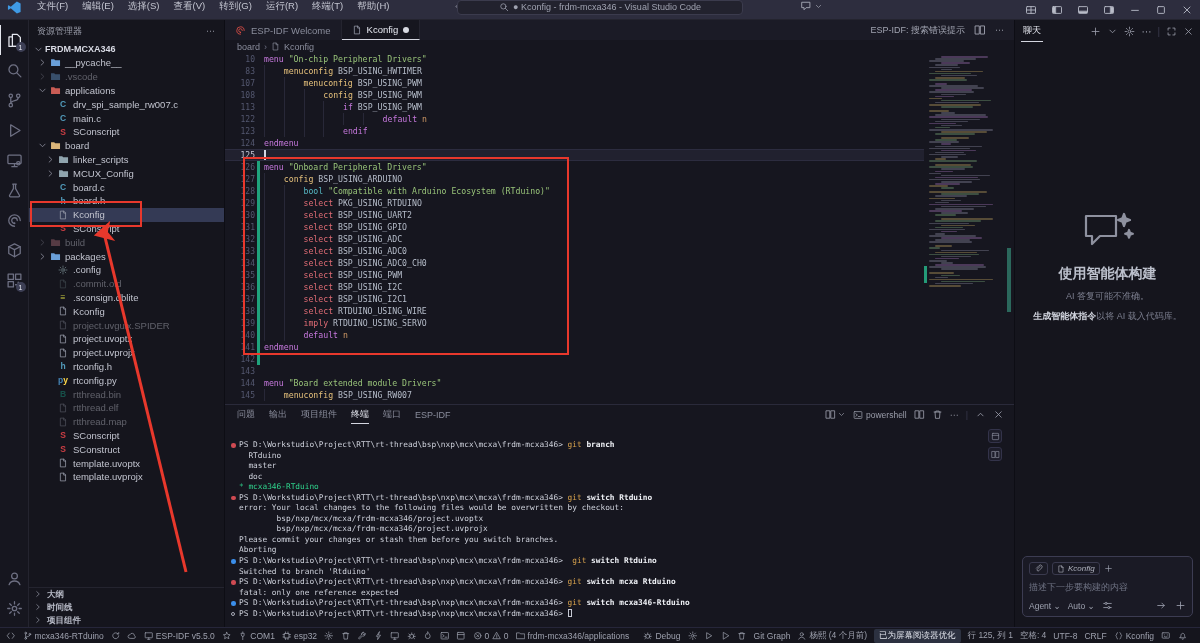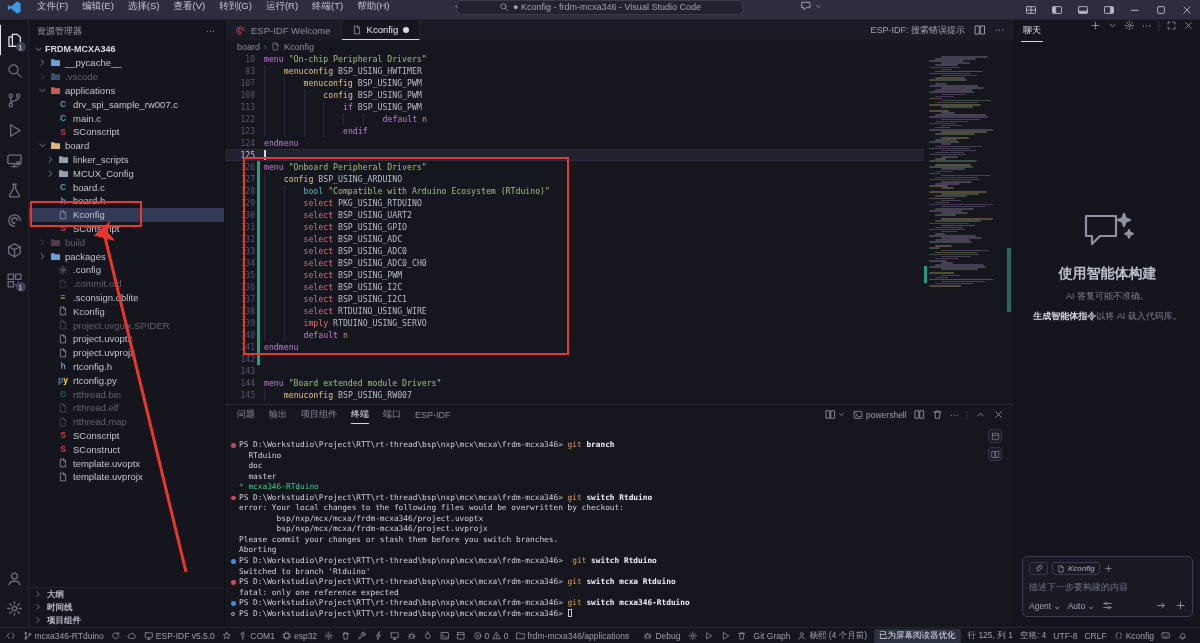--- a/index.html
+++ b/index.html
@@ -80,21 +80,21 @@
   .trow{height:10.55px;position:relative;padding-left:10px;font:7.8px/10.55px "DejaVu Sans Mono",monospace;white-space:pre;color:#cdd0da}
   .tdot{position:absolute;left:2px;top:3px;width:4.5px;height:4.5px;border-radius:50%}
   .tdot.red{background:#cf4a52}.tdot.blue{background:#3b8eea}
   .tdot.hollow{background:transparent;border:1px solid #a9acb8;width:4px;height:4px}
   .sg-g{color:#d7a24d}.sg-b{color:#eef0f5;font-weight:bold}.sg-grn{color:#2fd48d}
   .tcaret{display:inline-block;width:4.5px;height:8px;border:1px solid #c6c9d4;vertical-align:-1px}
   .term-float{position:absolute;right:12px;width:14px;height:14px;border:1px solid #33334a;border-radius:3px;background:#1d1d2a;color:#8a8d9c;display:flex;align-items:center;justify-content:center}
 
   
   #chat{width:186px;border-left:1px solid #0d0d14;background:#15151d;display:flex;flex-direction:column}
-  #chat-head{height:22px;display:flex;align-items:flex-start;padding:0 6px;flex:0 0 22px}
+  #chat-head{height:22px;display:flex;align-items:center;padding:0 6px;flex:0 0 22px}
   #chat-tab{font-size:9px;color:#e4e6ee;border-bottom:1px solid #d4d6e0;height:22px;display:flex;align-items:center;padding:0 2px}
   #chat-head-actions{margin-left:auto;display:flex;gap:6px;align-items:center;color:#9a9daa}
   #chat-body{flex:1;display:flex;flex-direction:column;align-items:center;justify-content:center;text-align:center;padding:0 10px;gap:7px;margin-top:-60px}
   #chat-icon{color:#8e919f;margin-bottom:4px}
   #chat-title{font-size:14px;font-weight:bold;color:#bcc0cc}
   #chat-note{font-size:9px;color:#7b7e8e}
   #chat-link-line{font-size:9px;color:#7b7e8e}
   #chat-link{color:#d2d5df;font-weight:bold}
   #chat-input{margin:6px 7px 10px 7px;border:1px solid #3c3c52;border-radius:5px;background:#1a1a25;padding:5px 6px;display:flex;flex-direction:column;gap:6px}
   .chip-row{display:flex;gap:4px;align-items:center}
@@ -895,22 +895,22 @@
               <span style="display: inline-flex;">
                 <svg width="11" height="11" viewBox="0 0 16 16" fill="none" stroke="currentColor" stroke-width="1.2" stroke-linecap="round" stroke-linejoin="round" style="">
                   <path d="M4 4l8 8M12 4l-8 8"></path>
                 </svg>
               </span>
             </div>
           </div>
         <div id="terminal">
             <div class="trow"><span class="tdot red"></span><span class="sg-p">PS D:\Workstudio\Project\RTT\rt-thread\bsp\nxp\mcx\mcxa\frdm-mcxa346&gt; </span><span class="sg-g">git</span><span class="sg-b"> branch</span></div>
             <div class="trow"><span class="sg-p">  RTduino</span></div>
+            <div class="trow"><span class="sg-p">  master</span></div>
             <div class="trow"><span class="sg-p">  doc</span></div>
-            <div class="trow"><span class="sg-p">  master</span></div>
             <div class="trow"><span class="sg-grn">* mcxa346-RTduino</span></div>
             <div class="trow"><span class="tdot red"></span><span class="sg-p">PS D:\Workstudio\Project\RTT\rt-thread\bsp\nxp\mcx\mcxa\frdm-mcxa346&gt; </span><span class="sg-g">git</span><span class="sg-b"> switch Rtduino</span></div>
             <div class="trow"><span class="sg-p">error: Your local changes to the following files would be overwritten by checkout:</span></div>
             <div class="trow"><span class="sg-p">        bsp/nxp/mcx/mcxa/frdm-mcxa346/project.uvoptx</span></div>
             <div class="trow"><span class="sg-p">        bsp/nxp/mcx/mcxa/frdm-mcxa346/project.uvprojx</span></div>
             <div class="trow"><span class="sg-p">Please commit your changes or stash them before you switch branches.</span></div>
             <div class="trow"><span class="sg-p">Aborting</span></div>
             <div class="trow"><span class="tdot blue"></span><span class="sg-p">PS D:\Workstudio\Project\RTT\rt-thread\bsp\nxp\mcx\mcxa\frdm-mcxa346&gt;  </span><span class="sg-g">git</span><span class="sg-b"> switch Rtduino</span></div>
             <div class="trow"><span class="sg-p">Switched to branch 'Rtduino'</span></div>
             <div class="trow"><span class="tdot red"></span><span class="sg-p">PS D:\Workstudio\Project\RTT\rt-thread\bsp\nxp\mcx\mcxa\frdm-mcxa346&gt; </span><span class="sg-g">git</span><span class="sg-b"> switch mcxa Rtduino</span></div>

